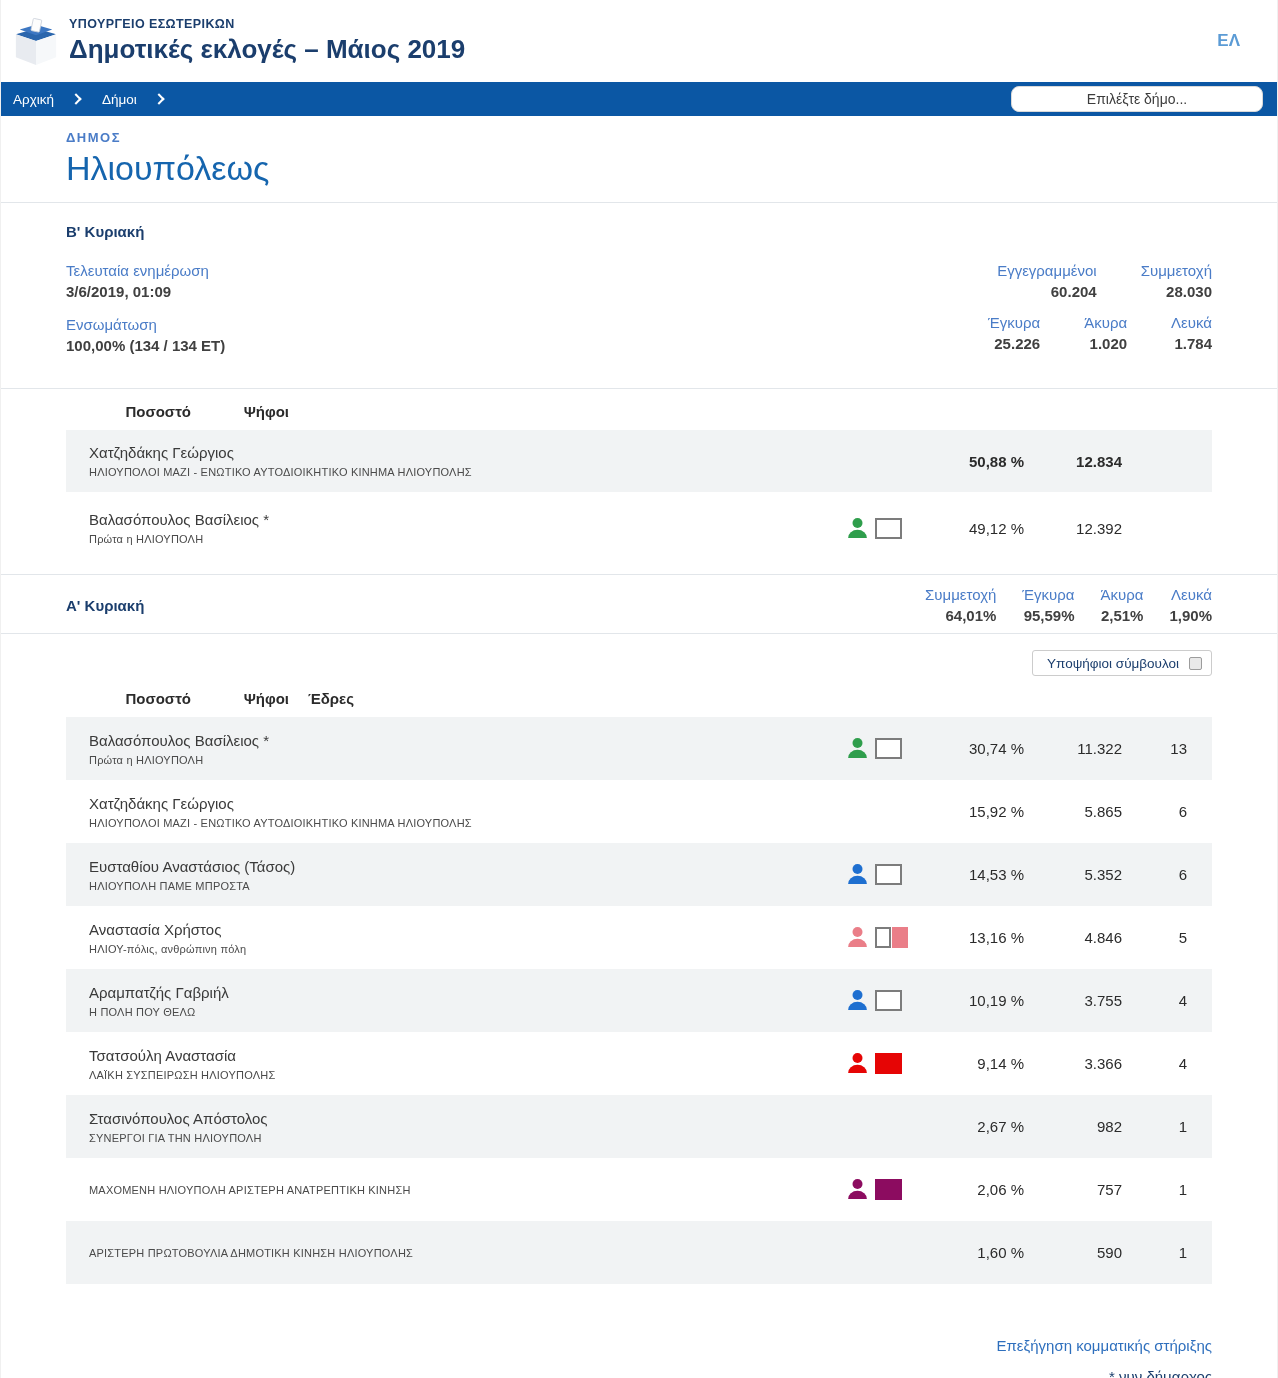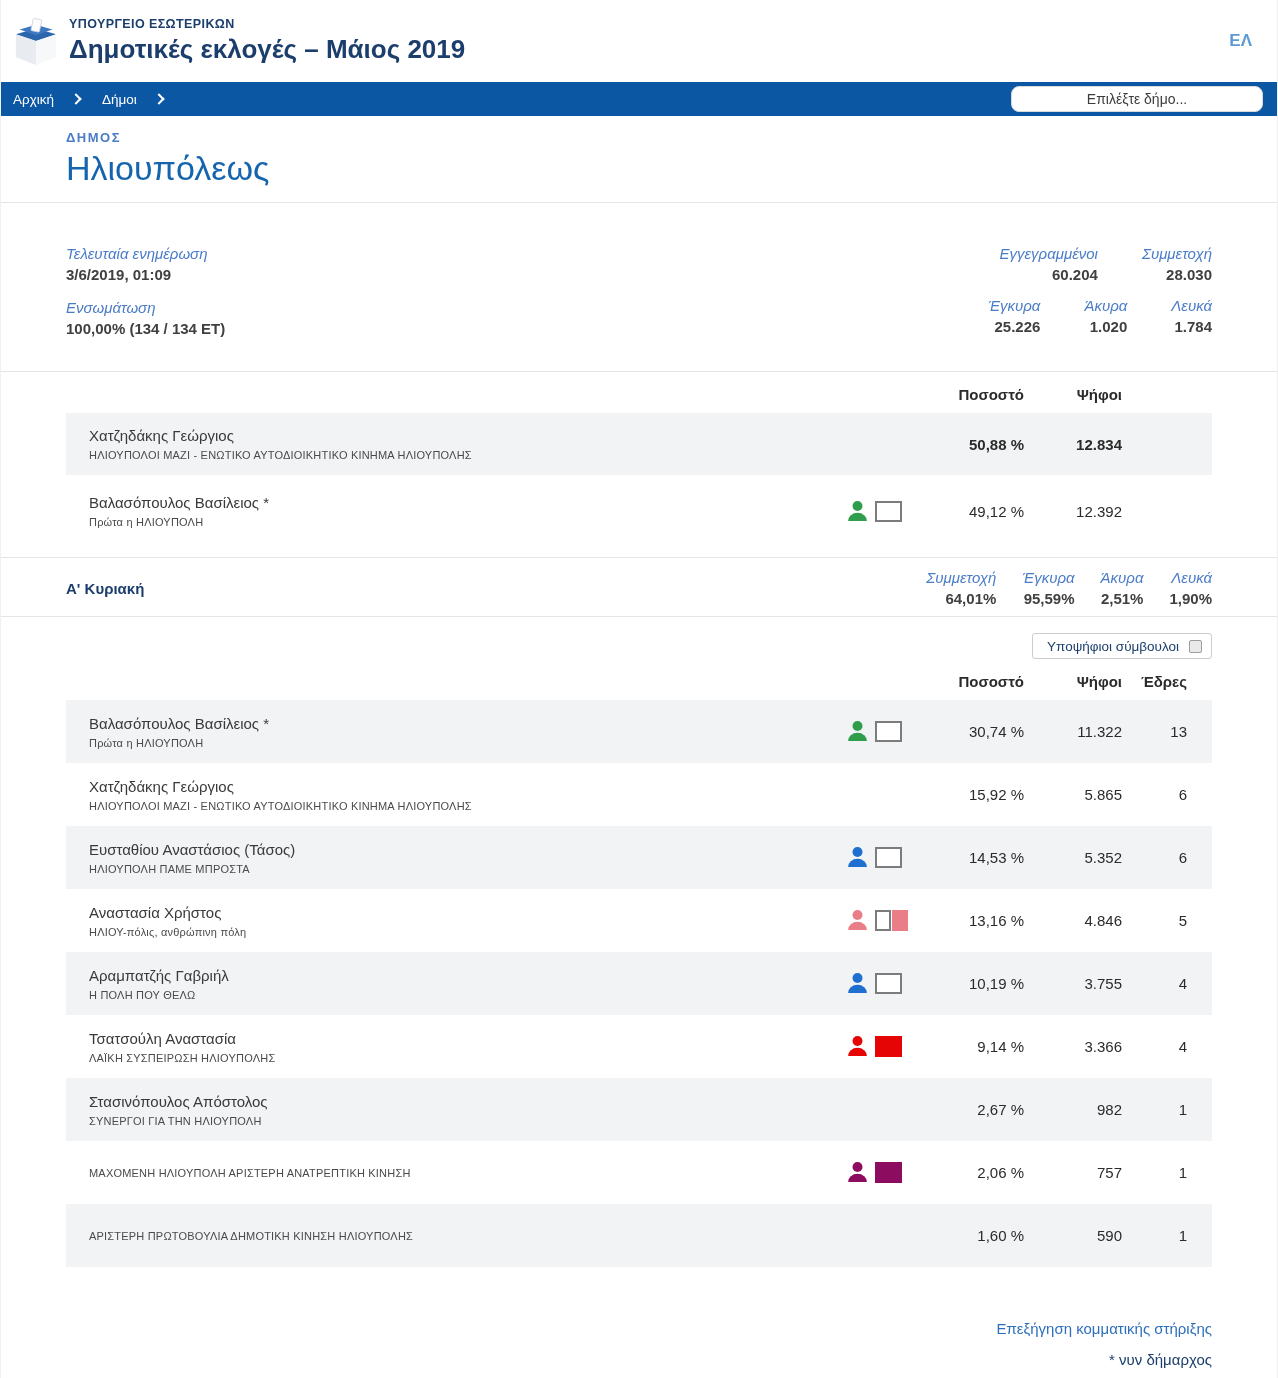--- a/index.html
+++ b/index.html
@@ -1,21 +1,21 @@
 <!DOCTYPE html>
 <html lang="el"><head>
 <meta charset="utf-8">
 <style>
   * { margin:0; padding:0; box-sizing:border-box; }
   html,body { width:1278px; height:1378px; overflow:hidden; background:#fbfbfb; }
   body { font-family:"Liberation Sans","DejaVu Sans",sans-serif; color:#333; }
   .page { width:1278px; height:1378px; background:#fff; border-left:1px solid #f0f0f0; border-right:1px solid #f0f0f0; }
 
   
-  .top-header { height:82px; display:flex; align-items:center; padding:0 25px 0 12px; background:#fff; }
+  .top-header { height:82px; display:flex; align-items:center; padding:0 37px 0 12px; background:#fff; }
   .logo { width:46px; height:52px; margin-right:10px; flex:0 0 auto; }
   .title-block { flex:1; }
   .ministry { font-size:12.5px; font-weight:700; letter-spacing:.4px; color:#1b3e6d; margin-bottom:3px; }
   .app-title { font-size:26px; font-weight:700; color:#1b3e6d; }
   .lang { font-size:17px; font-weight:700; color:#5b9bd5; cursor:pointer; }
 
   
   .crumb-bar { height:34px; background:#0b57a4; display:flex; align-items:center; padding:0 14px 0 12px; }
   .crumb { color:#fff; font-size:13.5px; cursor:pointer; }
   .crumb-sep { width:8px; height:8px; border-top:2px solid #fff; border-right:2px solid #fff; transform:rotate(45deg); margin:0 22px 0 18px; flex:0 0 auto; }
@@ -27,29 +27,29 @@
   .muni-block { padding:14px 65px 14px 65px; }
   .muni-label { font-size:13px; font-weight:700; letter-spacing:1.5px; color:#4a7cc7; margin-bottom:4px; }
   .muni-name { font-size:34px; color:#1565ae; font-weight:500; }
   .divider { height:1px; background:#e2e6ea; }
 
   
   .section { padding:0 65px; }
   .round-title { font-size:15px; font-weight:700; color:#1b3e6d; }
   .b-head { padding-top:20px; }
   .b-stats { display:flex; justify-content:space-between; padding:22px 0 18px 0; }
-  .stat-label { font-size:15px; color:#4a7cc7;font-style:italic; }
+  .stat-label { font-size:15px; color:#4a7cc7; }
   .stat-value { font-size:15px; font-weight:700; color:#404040; margin-top:4px; }
   .stat-pair { margin-bottom:16px; }
   .right-stats { text-align:right; }
   .rs-row { display:flex; justify-content:flex-end; gap:44px; margin-bottom:14px; }
   .rs-cell { text-align:right; }
 
   
-  .tbl-header { display:flex; justify-content:flex-end; align-items:center; padding:14px 90px 10px 25px; }
+  .tbl-header { display:flex; align-items:center; padding:14px 90px 10px 25px; }
   .tbl-header.a { padding-right:25px; }
   .th-cell { font-size:15px; font-weight:700; color:#2b2b2b; text-align:right; }
   .col-pct { width:100px; }
   .col-votes { width:98px; }
   .col-seats { width:65px; }
 
   .row { display:flex; align-items:center; min-height:62px; padding:8px 90px 8px 23px; }
   .row.a-row { padding-right:25px; min-height:63px; }
   .row.gray { background:#f1f3f4; }
   .row.tall { min-height:72px; }
@@ -108,20 +108,21 @@
     <input class="muni-search" placeholder="Επιλέξτε δήμο..." style="">
   </div>
 
   <div class="muni-block">
     <div class="muni-label">ΔΗΜΟΣ</div>
     <div class="muni-name">Ηλιουπόλεως</div>
   </div>
   <div class="divider"></div>
 
   <div class="section b-head">
+    <div class="round-title">Β' Κυριακή</div>
     <div class="b-stats">
       <div>
         <div class="stat-pair">
           <div class="stat-label">Τελευταία ενημέρωση</div>
           <div class="stat-value">3/6/2019, 01:09</div>
         </div>
         <div class="stat-pair">
           <div class="stat-label">Ενσωμάτωση</div>
           <div class="stat-value">100,00% (134 / 134 ΕΤ)</div>
         </div>

